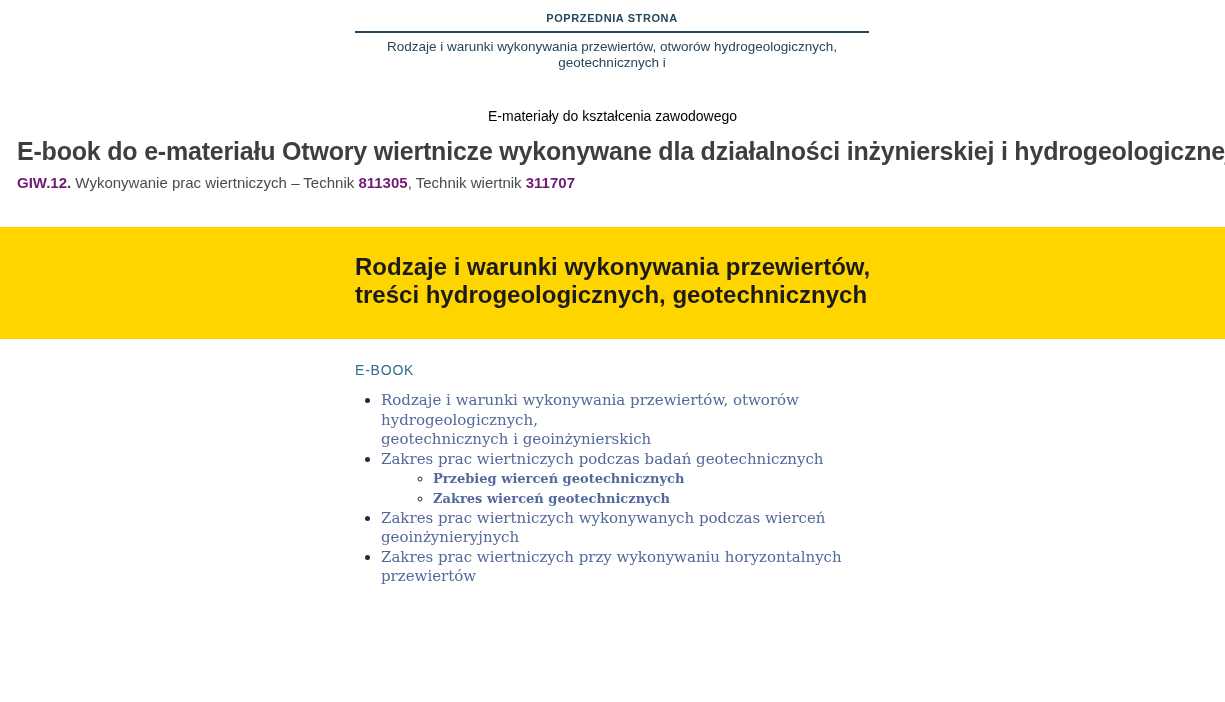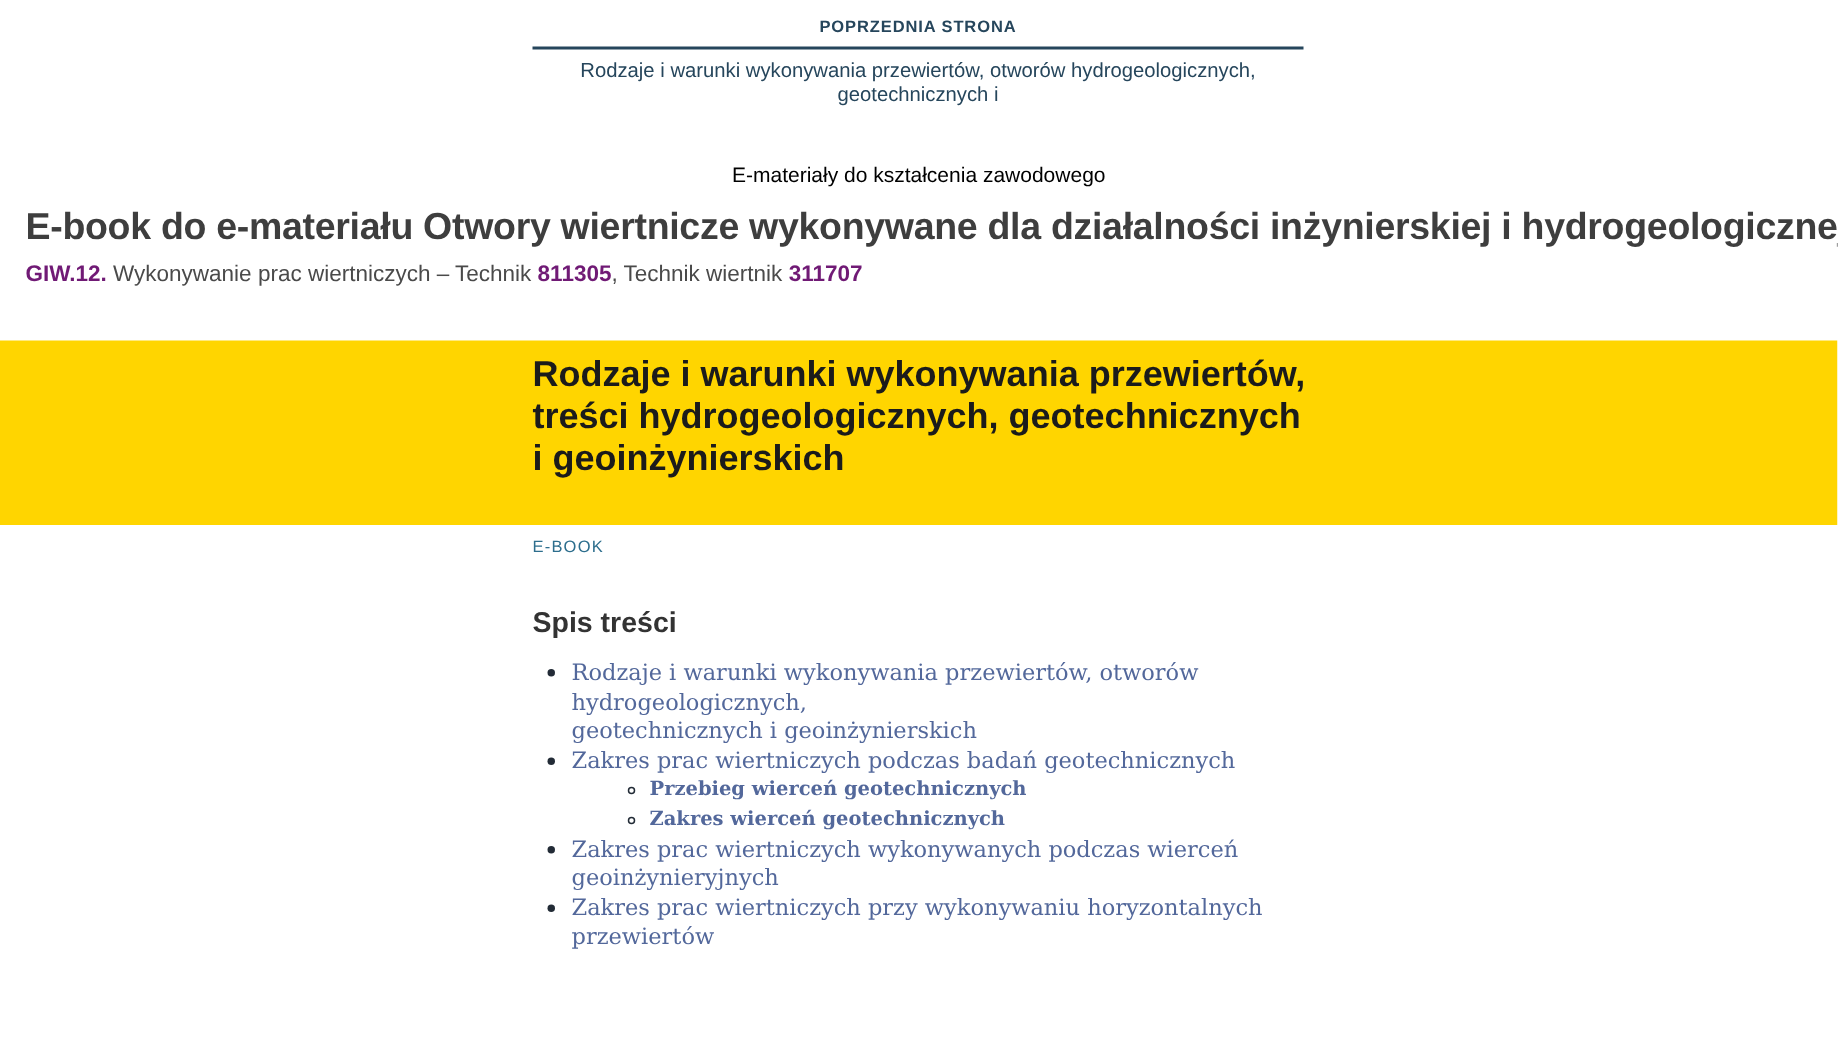--- a/index.html
+++ b/index.html
@@ -58,38 +58,38 @@
     font-size: 15px;
     line-height: 17px;
     color: #4A4A4A;
   }
   .qualification .bold { font-weight: 700; color: #701a75; }
 
   
   .banner {
     margin-top: 36px;
     background: #FFD500;
-    padding: 9px 0 30px 0;
+    padding: 26px 0 30px 0;
   }
   .banner-title {
     margin: 0 0 0 355px;
     width: 525px;
     font-size: 24px;
     line-height: 28px;
     font-weight: 700;
     color: #1B1B1B;
   }
   .banner-line { display: block; }
 
   
   .content { margin-left: 355px; width: 540px; }
   .ebook-link {
     display: inline-block;
-    margin-top: 8px;
-    font-size: 11px;
+    margin-top: 24px;
+    font-size: 14px;
     line-height: 14px;
     letter-spacing: 0.8px;
     color: #2D6E8D;
     text-decoration: none;
     cursor: pointer;
   }
   .toc-heading {
     margin: 32px 0 0 0;
     font-size: 19px;
     line-height: 22px;
@@ -132,29 +132,27 @@
 <h1 class="page-title">E-book do e-materiału Otwory wiertnicze wykonywane dla działalności inżynierskiej i hydrogeologicznej</h1>
 
 <p class="qualification">
   <span class="bold">GIW.12.</span><span> Wykonywanie prac wiertniczych – Technik </span><span class="bold">811305</span><span>, Technik wiertnik </span><span class="bold">311707</span>
 </p>
 
 <div class="banner">
   <h2 class="banner-title">
     <span class="banner-line">Rodzaje i warunki wykonywania przewiertów,</span>
     <span class="banner-line">treści hydrogeologicznych, geotechnicznych</span>
-    <span class="banner-line">i geoinżynierskich</span>
   </h2>
 </div>
 
 <main class="content">
 
   <a class="ebook-link">E-BOOK</a>
 
-  <h3 class="toc-heading">Spis treści</h3>
 
   <ul class="toc">
 
     <li>
       <a class="toc-link">
         <span class="toc-line">Rodzaje i warunki wykonywania przewiertów, otworów hydrogeologicznych,</span>
         <span class="toc-line">geotechnicznych i geoinżynierskich</span>
       </a>
     </li>
 

